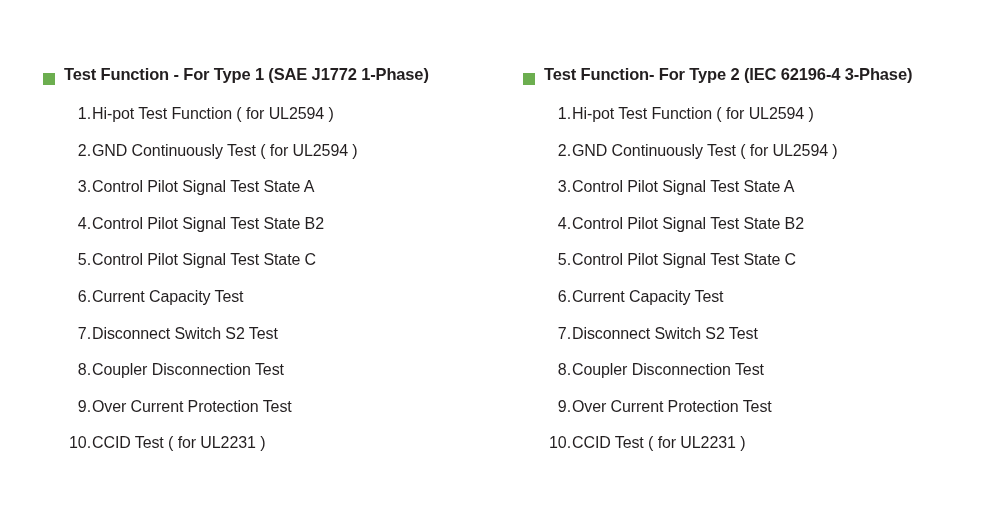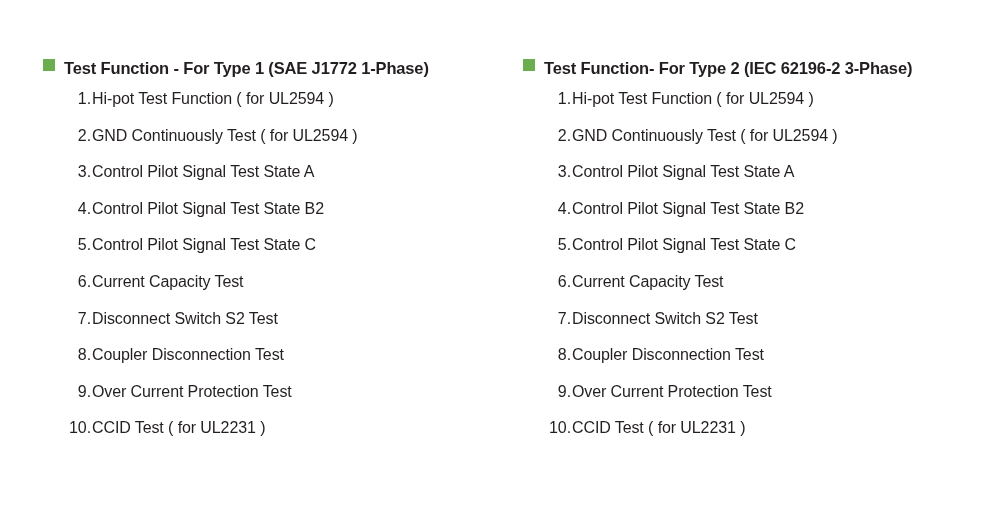--- a/index.html
+++ b/index.html
@@ -24,23 +24,23 @@
 
   .column {
     position: absolute;
     top: 58px;
   }
   .column.left  { left: 43px;  width: 470px; }
   .column.right { left: 523px; width: 470px; }
 
   .section-head {
     display: flex;
-    align-items: flex-start;
+    align-items: flex-end;
     height: 26px;
-    margin-bottom: 5px;
+    margin-bottom: 20px;
   }
 
   .bullet-square {
     flex: 0 0 auto;
     width: 12px;
     height: 12px;
     background: #6cae4f;
     margin-right: 9px;
     position: relative;
     top: 1px;
@@ -136,21 +136,21 @@
       <li class="test-item">
         <span class="item-number">10.</span>
         <span class="item-label">CCID Test ( for UL2231 )</span>
       </li>
     </ol>
   </section>
 
   <section class="column right">
     <div class="section-head">
       <span class="bullet-square" style="background: rgb(108, 174, 79);"></span>
-      <span class="section-title">Test Function- For Type 2 (IEC 62196-2 3-Phase)</span>
+      <span class="section-title">Test Function- For Type 2 (IEC 62196-4 3-Phase)</span>
     </div>
     <ol class="test-list">
       <li class="test-item">
         <span class="item-number">1.</span>
         <span class="item-label">Hi-pot Test Function ( for UL2594 )</span>
       </li>
       <li class="test-item">
         <span class="item-number">2.</span>
         <span class="item-label">GND Continuously Test ( for UL2594 )</span>
       </li>

